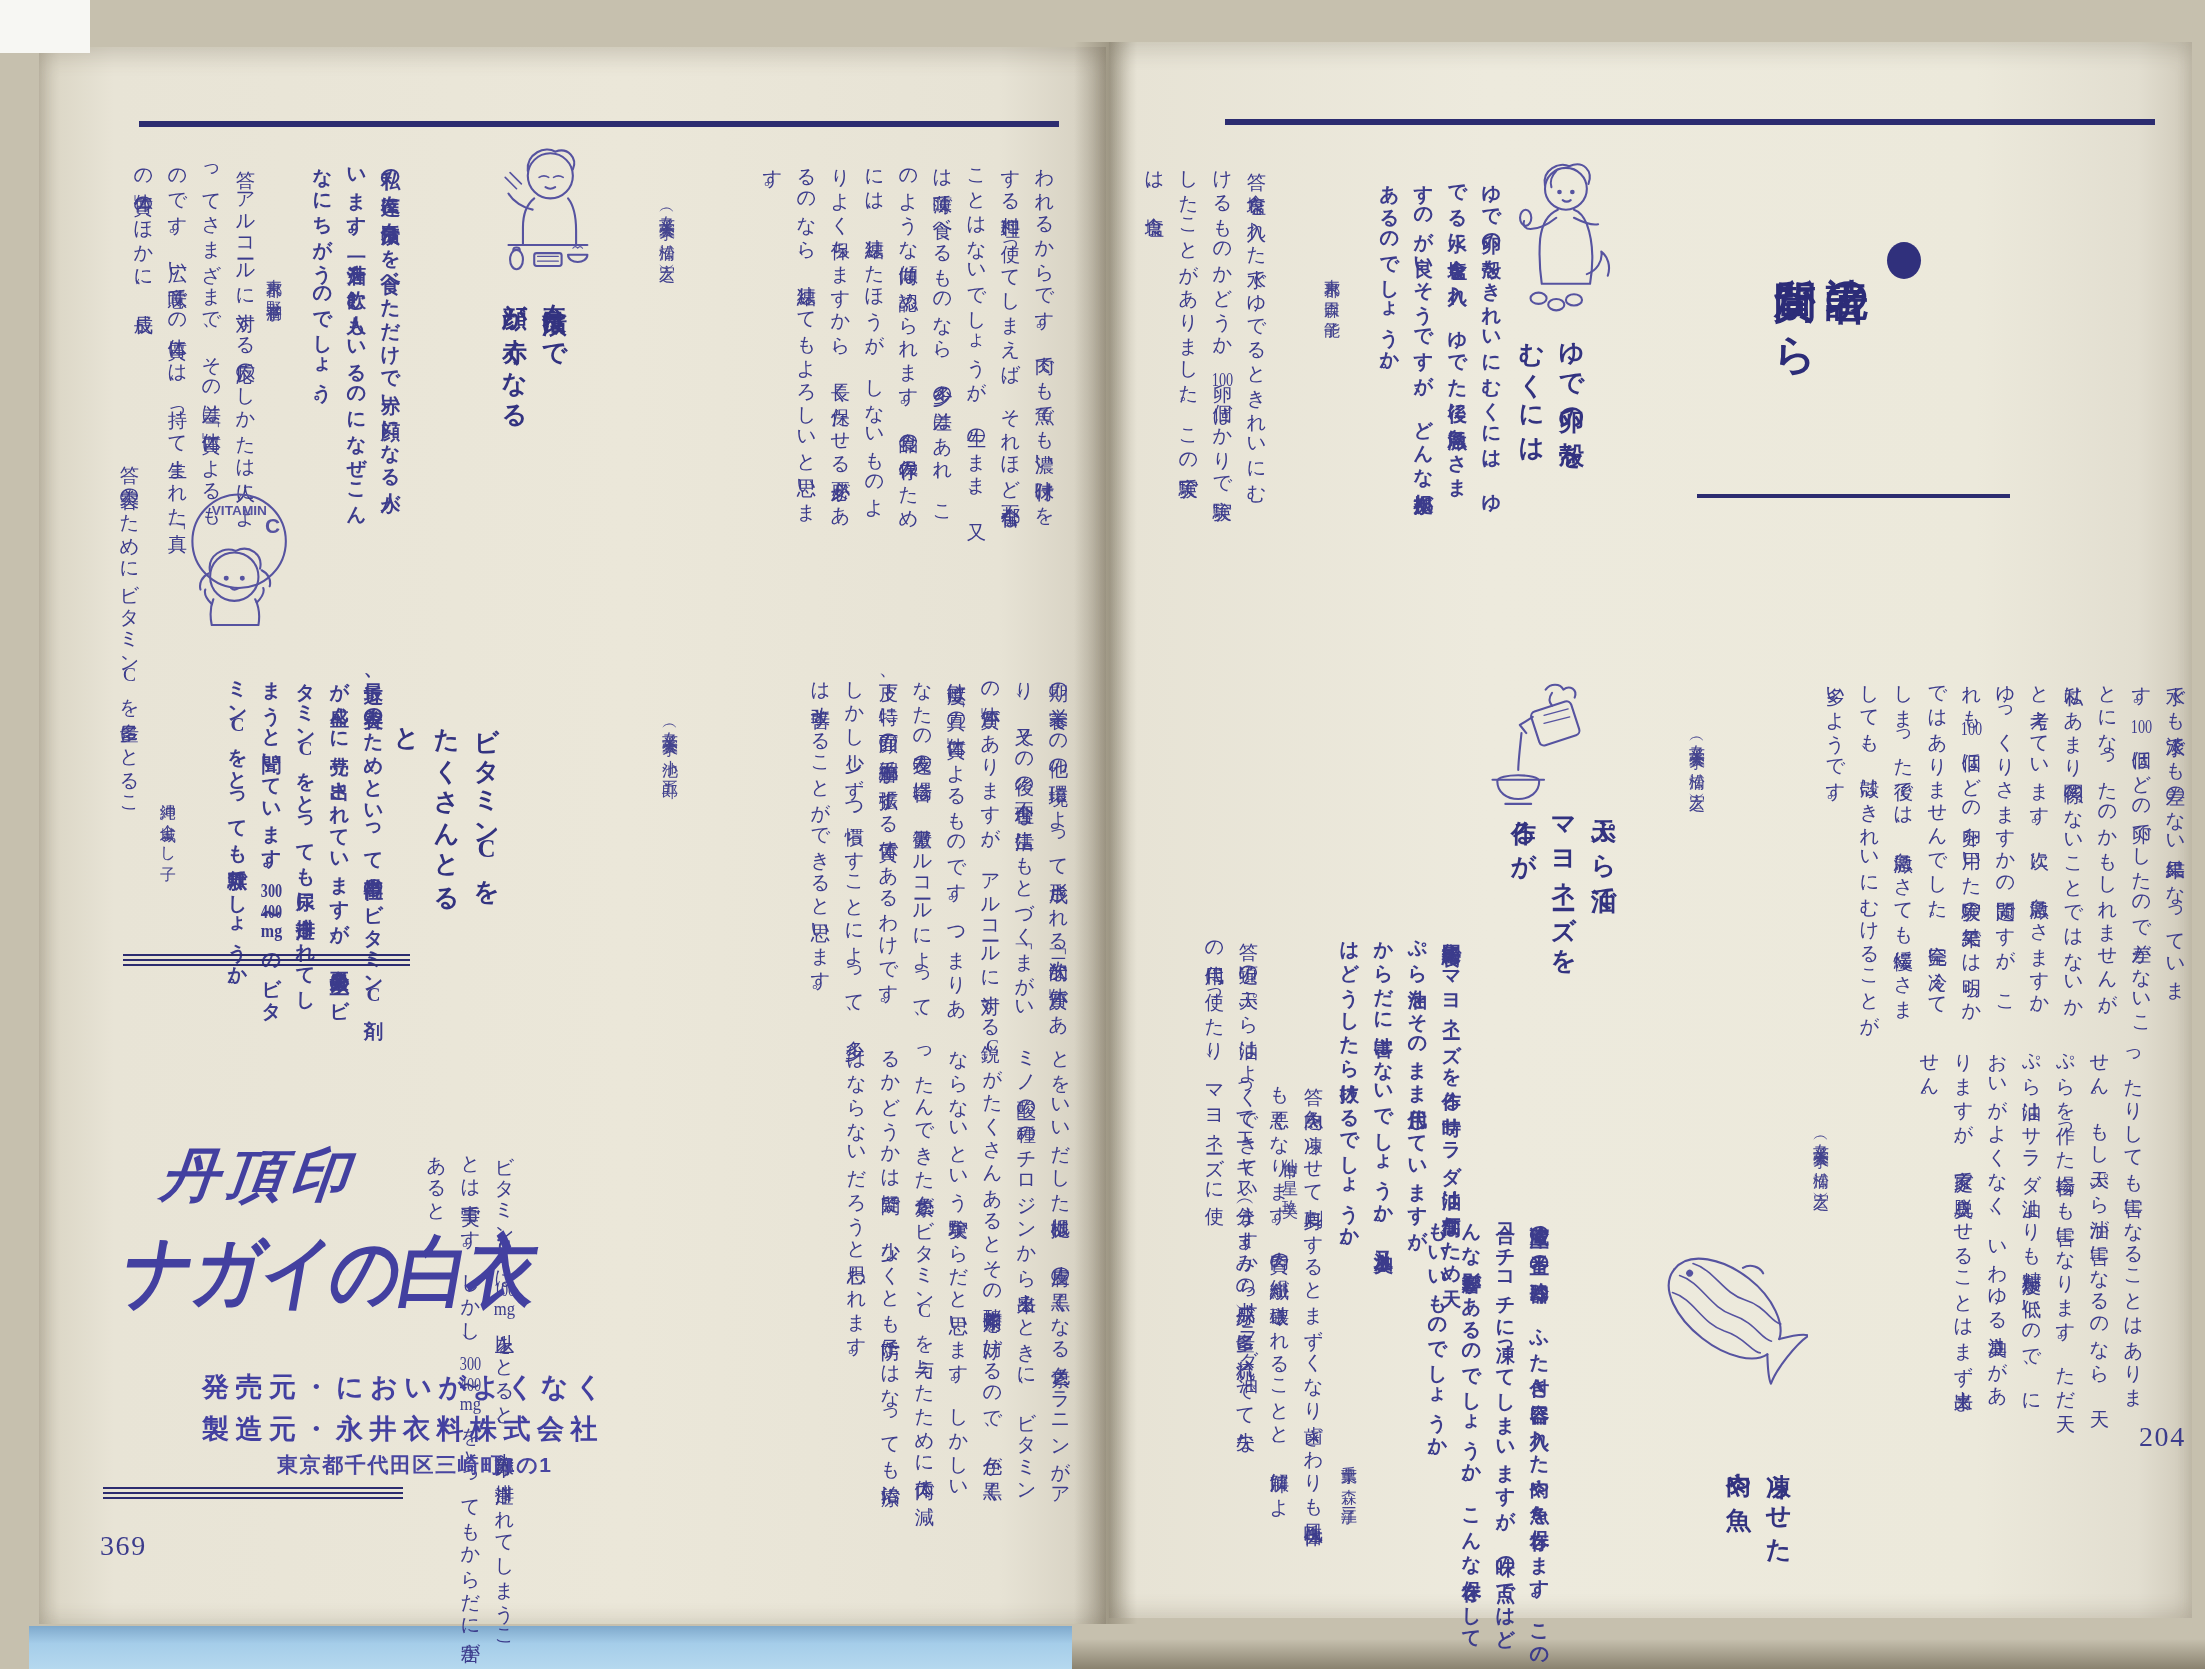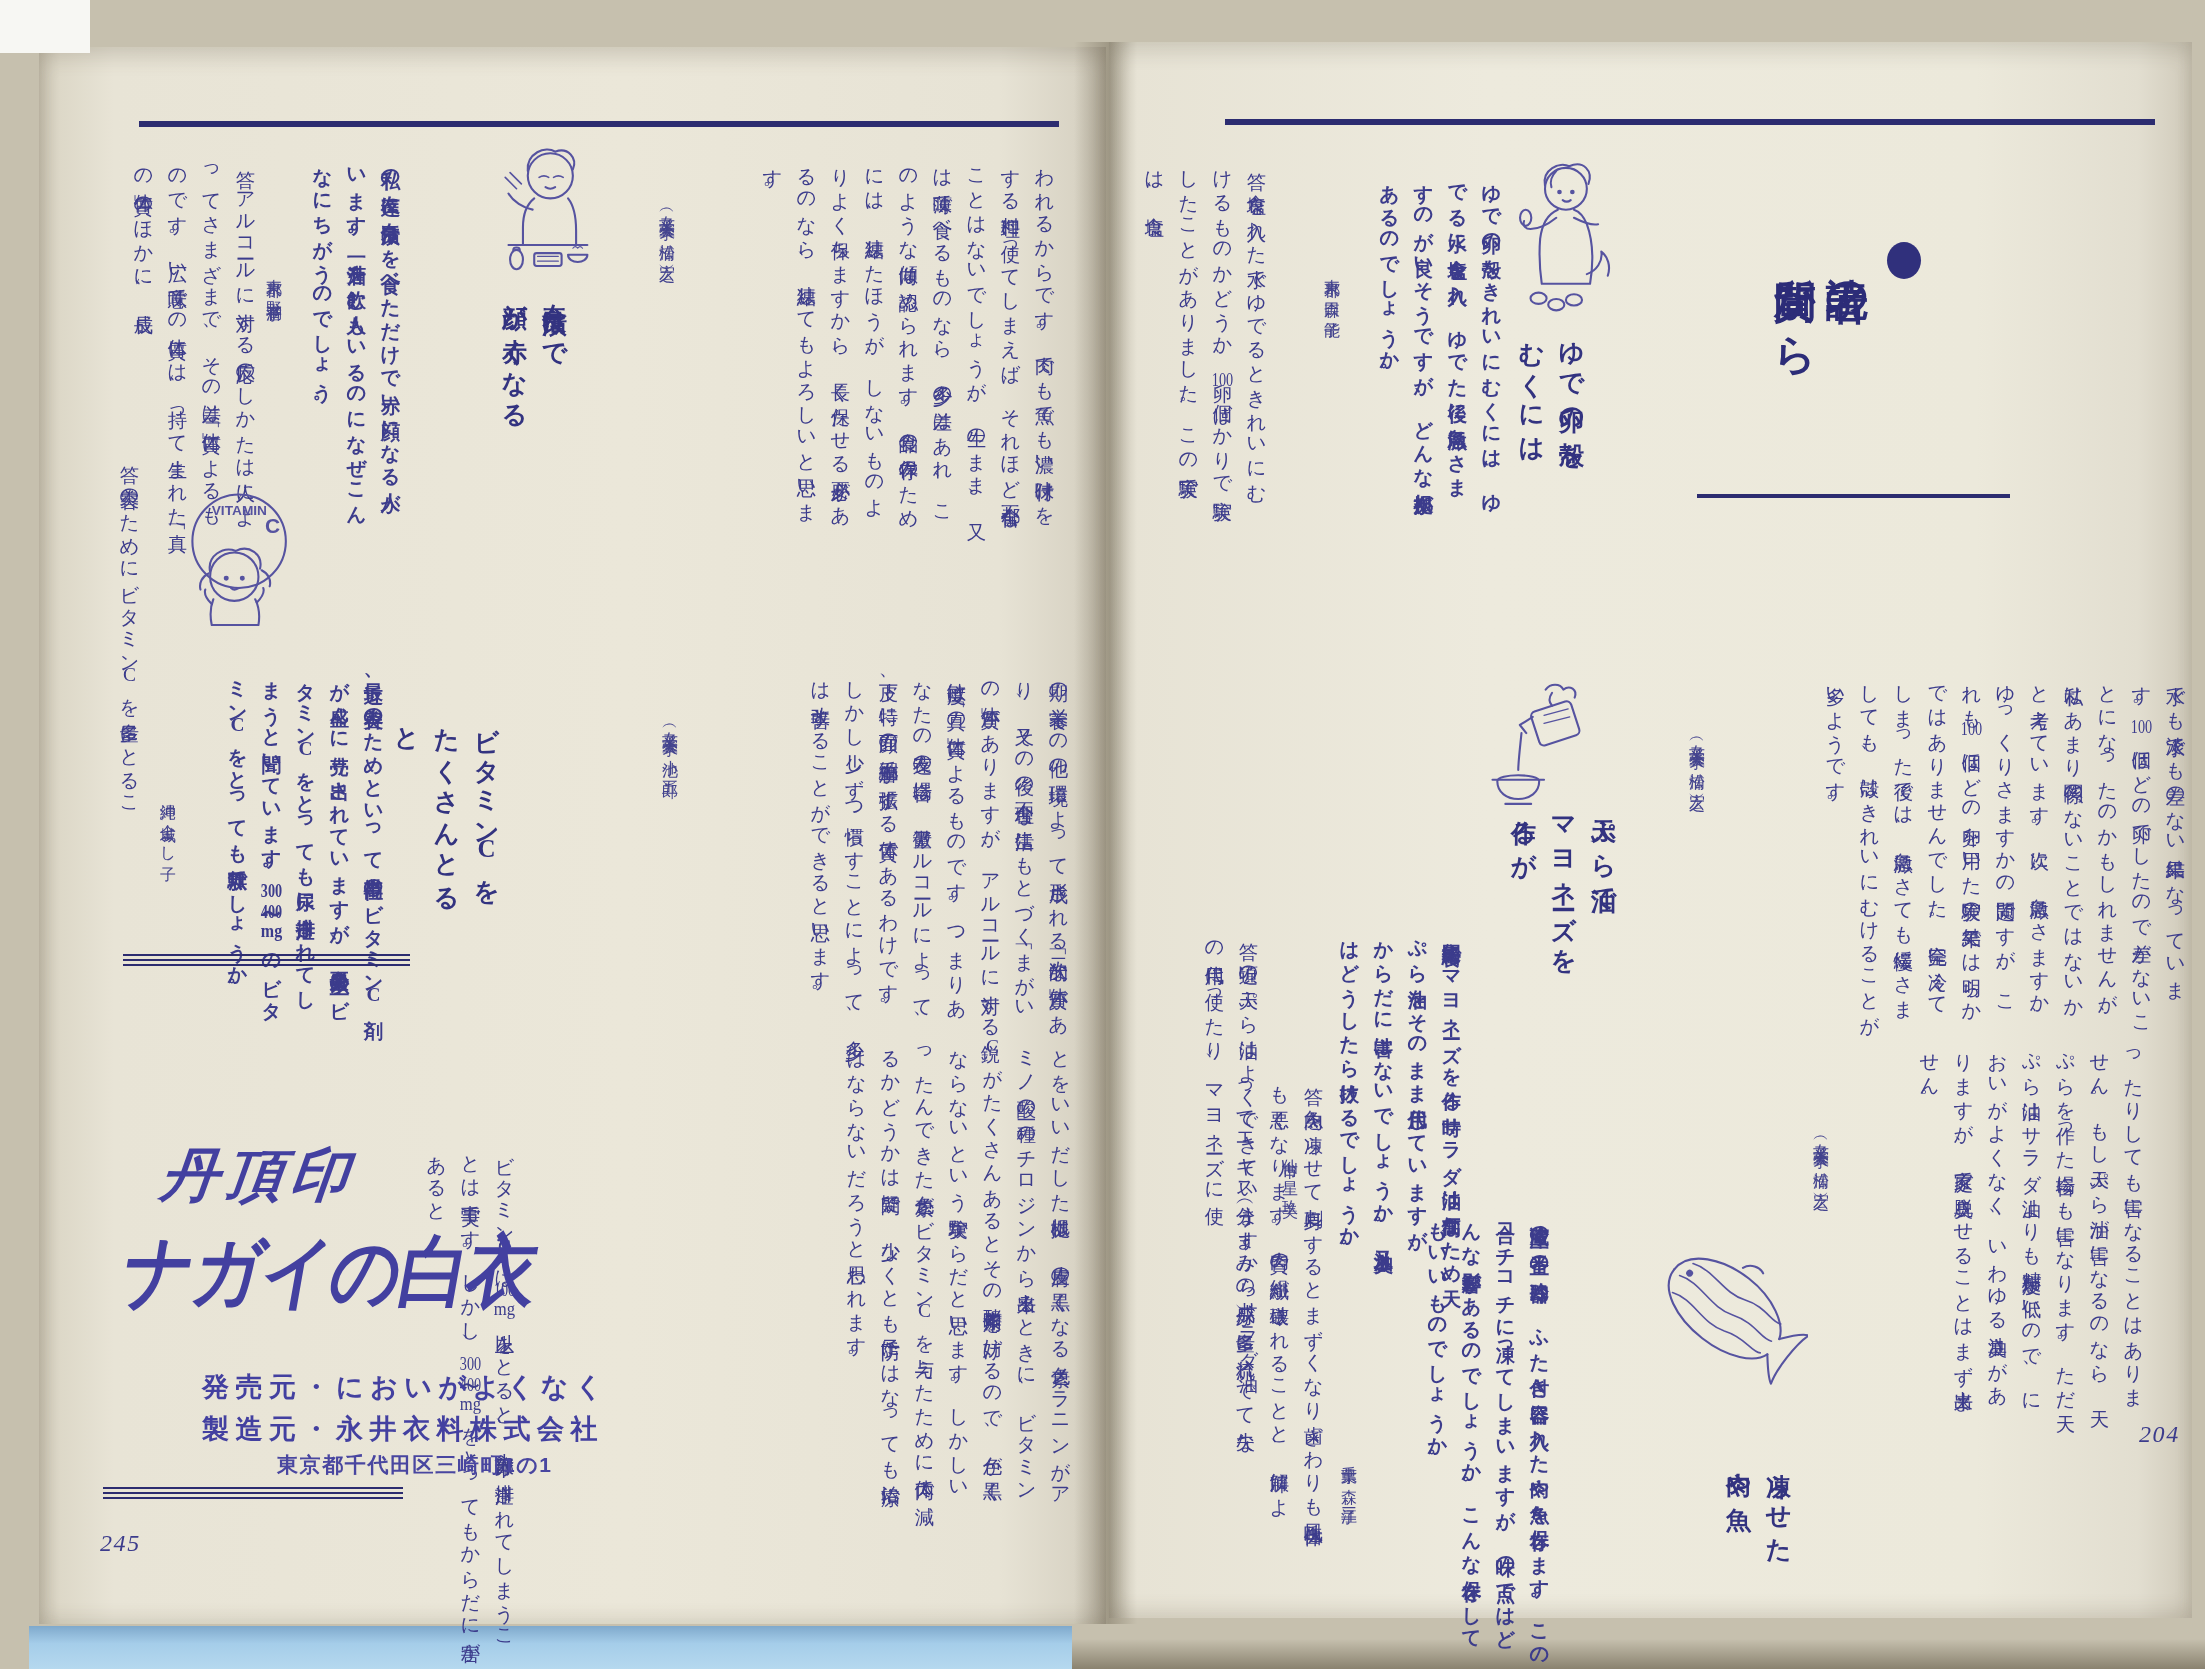--- a/index.html
+++ b/index.html
@@ -46,21 +46,21 @@
     font-size:25px;font-weight:bold;line-height:40px;letter-spacing:3.2px;
     color:#333380;white-space:pre-line;
   }
   .qtext{font-weight:bold;}
   .by{font-size:16px;line-height:32px;letter-spacing:1.6px;color:#43438e;}
   .title{
     font-size:42px;font-weight:bold;line-height:52px;letter-spacing:4.8px;
     color:#2c2c78;white-space:pre-line;
   }
   .title-dot{position:absolute;width:34px;height:37px;border-radius:50%;background:#30307c;}
-  .pagenum{position:absolute;color:#3c3c8c;font-size:24px;font-style:italic;letter-spacing:1.6px;}
+  .pagenum{position:absolute;color:#3c3c8c;font-size:28px;letter-spacing:1.6px;}
 
   .illus{position:absolute;}
   .illus svg{stroke:#5653a0;fill:none;stroke-width:2.6;stroke-linecap:round;stroke-linejoin:round;}
   .illus text{stroke:none;fill:#5653a0;font-family:"Liberation Sans","DejaVu Sans",sans-serif;}
 
   .ad-brand{
     position:absolute;color:#4340a0;font-weight:bold;font-style:italic;
     font-size:58px;letter-spacing:6.5px;transform:skewX(-6deg);
     font-family:"Liberation Sans","DejaVu Sans",sans-serif;
   }
@@ -223,14 +223,14 @@
 <div class="v" style="left:410px;top:1142px;width:111px;height:517px;">ビタミン<span class="tcy">C</span>は<span class="tcy">100</span><span class="tcy">mg</span>以上をとると、大部分尿中へ排泄されてしまうことは事実です。しかし、<span class="tcy">300</span>〜<span class="tcy">400</span><span class="tcy">mg</span>をとってもからだに害があると</div>
 
 <div class="rule3" style="left:123px;top:954px;width:287px;"></div>
 <div class="ad-brand" style="left:161px;top:1137px;">丹頂印</div>
 <div class="ad-product" style="left:115px;top:1233px;">ナガイの白衣</div>
 <div class="ad-line" style="left:202px;top:1369px;">発売元・においがよくなく</div>
 <div class="ad-line" style="left:202px;top:1411px;font-family:Liberation Serif, serif;">製造元・永井衣料株式会社</div>
 <div class="ad-addr" style="left:257px;top:1451px;margin-left:20px;">東京都千代田区三崎町1の1</div>
 <div class="rule3" style="left:103px;top:1487px;width:300px;"></div>
 
-<div class="pagenum" style="left:100px;top:1530px;">245</div>
+<div class="pagenum" style="left:100px;top:1530px;">369</div>
 
 
 </body></html>

